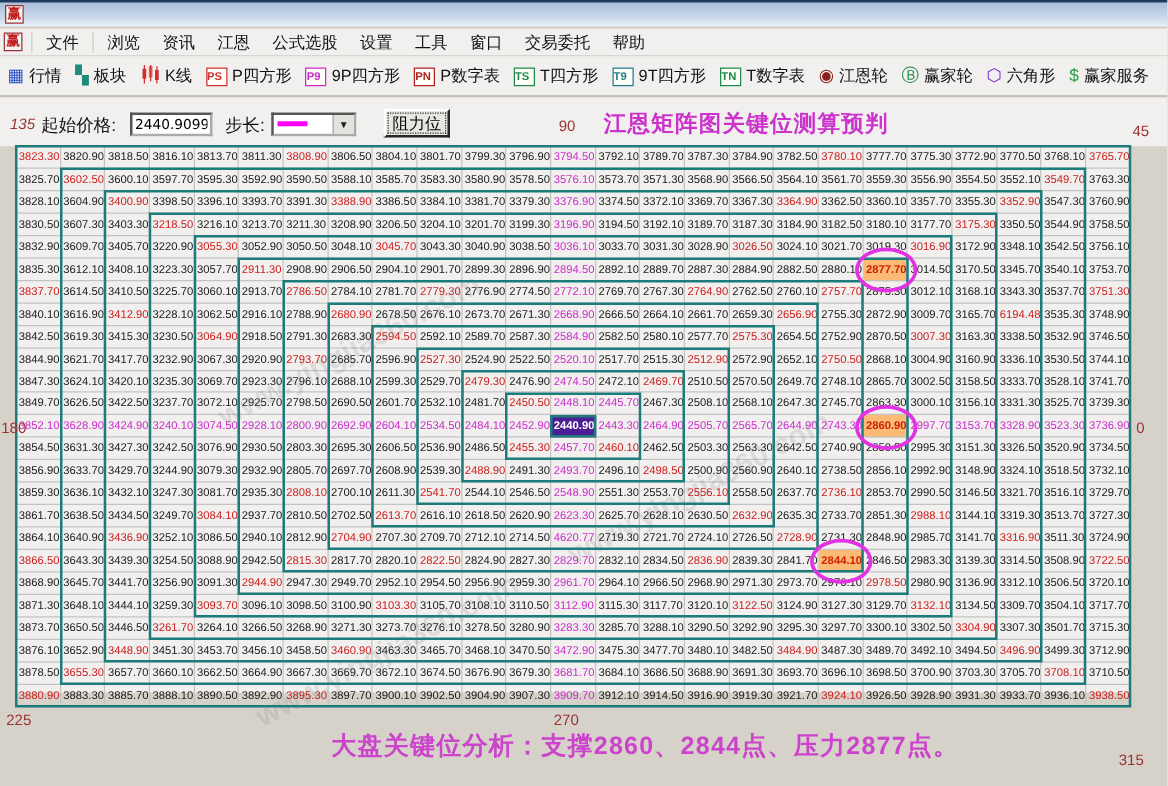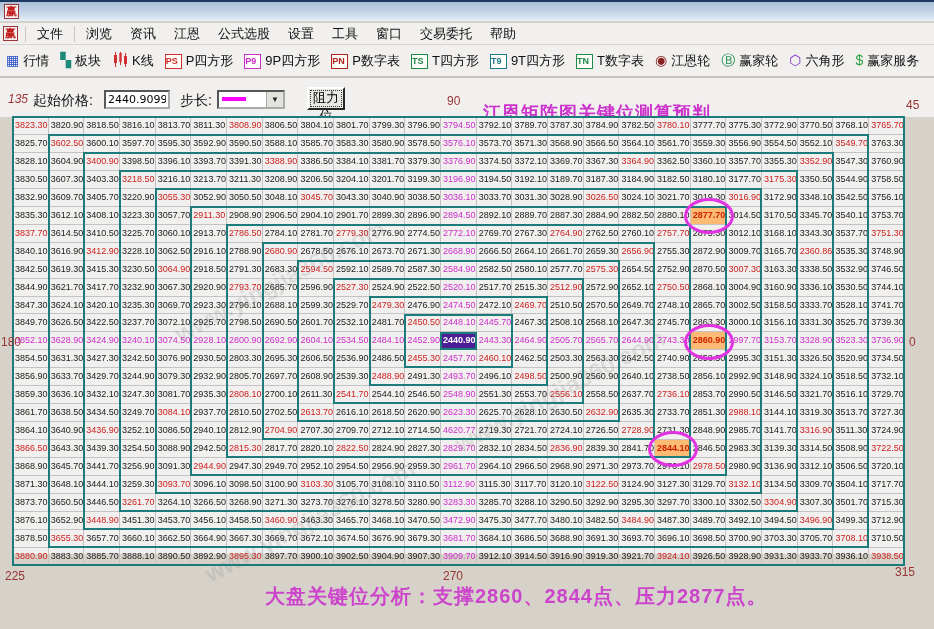--- a/index.html
+++ b/index.html
@@ -31,25 +31,25 @@
   
   #controlbar { position:absolute; left:0; top:78px; width:934px; height:39px; background:#f1f0ee; }
   .ctl-label { position:absolute; font-size:14px; color:#111; top:14px; }
   #start-price-input { position:absolute; left:104px; top:12px; width:66px; height:19px;
     border:2px inset #aaa; background:#fff; font-size:11px; font-family:"DejaVu Sans",sans-serif; padding:1px 2px; }
   #step-combo { position:absolute; left:217px; top:12px; width:68px; height:19px; border:2px inset #aaa;
     background:#fff; display:flex; }
   #step-swatch { width:24px; height:4px; background:#ff00ff; margin:5px 3px; }
   #step-drop { margin-left:auto; width:17px; background:#e4e2dd; border-left:1px solid #aaa;
     font-size:8px; text-align:center; line-height:15px; color:#222; }
-  .push-btn { position:absolute; top:9px; height:23px; width:38px; background:#e8e6e1;
+  .push-btn { position:absolute; top:9px; height:23px; width:53px; background:#e8e6e1;
     border:2px outset #fdfdfd; font-size:13px; color:#000; text-align:center; line-height:18px;
     font-family:inherit; }
   .push-btn.focused { outline:1px dotted #333; outline-offset:-4px; border-color:#fff #7a7a7a #7a7a7a #fff; }
-  #main-heading { position:absolute; left:483px; top:9px; font-size:18px; font-weight:bold; color:#cc33cc; letter-spacing:1px;margin-top:14px; }
+  #main-heading { position:absolute; left:483px; top:9px; font-size:18px; font-weight:bold; color:#cc33cc; letter-spacing:1px; }
 
   
   .angle { position:absolute; color:#993333; font-size:12px; z-index:30; }
 
   
   #grid { position:absolute; left:13px; top:117px; width:892px; height:437px;
     display:grid; grid-template-columns:repeat(25, 35.68px); grid-auto-rows:17.96px;
     background:#f1f0ee; z-index:1; }
   .cell { border-right:1px solid #c3c3c3; border-bottom:1px solid #c3c3c3;
     font-size:9px; line-height:17px; color:#1a1a1a; padding-left:2px; overflow:hidden;
@@ -164,21 +164,21 @@
   <span id="main-heading">江恩矩阵图关键位测算预判</span>
 </div>
 
 <span class="angle" style="left:8px;   top:92px;font-style:italic;">135</span>
 <span class="angle" style="left:447px; top:94px;">90</span>
 <span class="angle" style="left:906px; top:98px;">45</span>
 <span class="angle" style="left:1px;   top:335px;">180</span>
 <span class="angle" style="left:909px; top:335px;">0</span>
 <span class="angle" style="left:5px;   top:569px;">225</span>
 <span class="angle" style="left:443px; top:569px;">270</span>
-<span class="angle" style="left:895px; top:565px;">315</span>
+<span class="angle" style="left:895px; top:601px;">315</span>
 
 <div id="grid">
     <div class="cell red">3823.30</div>
     <div class="cell">3820.90</div>
     <div class="cell">3818.50</div>
     <div class="cell">3816.10</div>
     <div class="cell">3813.70</div>
     <div class="cell">3811.30</div>
     <div class="cell red">3808.90</div>
     <div class="cell">3806.50</div>
@@ -364,21 +364,21 @@
     <div class="cell mag">2668.90</div>
     <div class="cell">2666.50</div>
     <div class="cell">2664.10</div>
     <div class="cell">2661.70</div>
     <div class="cell">2659.30</div>
     <div class="cell red">2656.90</div>
     <div class="cell">2755.30</div>
     <div class="cell">2872.90</div>
     <div class="cell">3009.70</div>
     <div class="cell">3165.70</div>
-    <div class="cell red">2360.86</div>
+    <div class="cell red">6194.48</div>
     <div class="cell">3535.30</div>
     <div class="cell">3748.90</div>
     <div class="cell">3842.50</div>
     <div class="cell">3619.30</div>
     <div class="cell">3415.30</div>
     <div class="cell">3230.50</div>
     <div class="cell red">3064.90</div>
     <div class="cell">2918.50</div>
     <div class="cell">2791.30</div>
     <div class="cell">2683.30</div>

